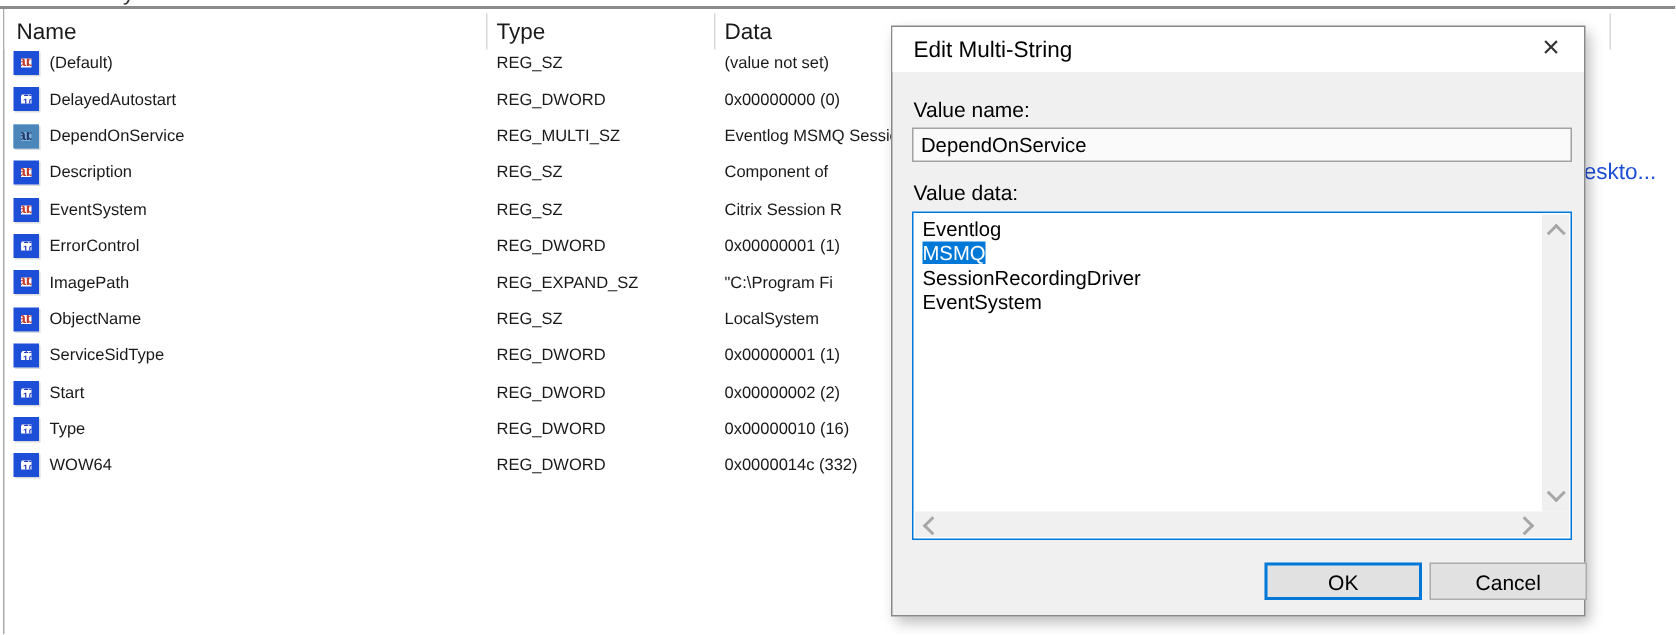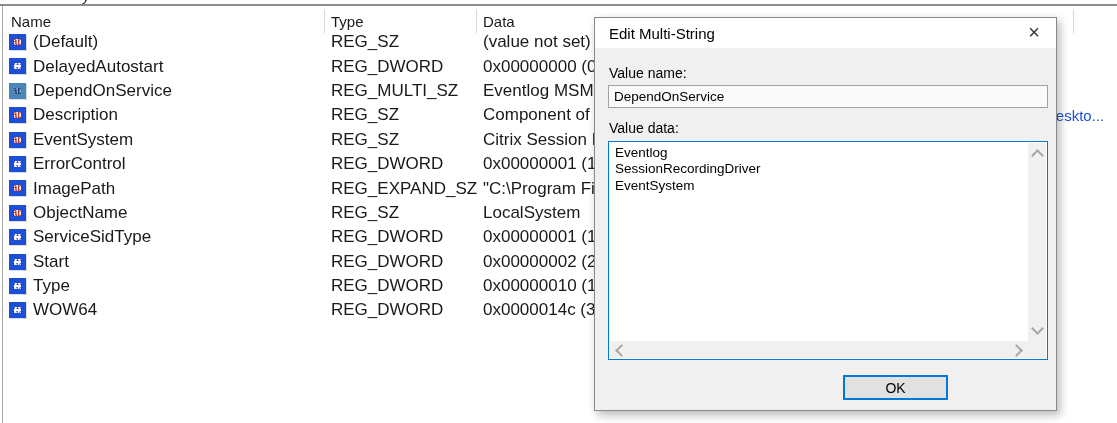--- a/index.html
+++ b/index.html
@@ -16,21 +16,21 @@
             border-left:1px solid #ababab;box-sizing:border-box;}
   .lheader{position:absolute;left:0;top:0;right:0;height:27px;background:#fff;}
   .hlabel{position:absolute;top:7px;font-size:15px;color:#1a1a1a;white-space:nowrap;}
   .hlabel.c0{left:8px;}.hlabel.c1{left:328px;}.hlabel.c2{left:480px;}
   .hsep{position:absolute;top:3px;height:24px;width:1px;background:#d8d8d8;}
   .hsep.s0{left:321px;}.hsep.s1{left:473px;}.hsep.s2{left:1070px;}
 
   .lrows{position:absolute;left:0;top:24px;right:0;}
   .lrow{position:relative;height:24.4px;}
   .lrow .cell{position:absolute;top:50%;transform:translateY(-50%);white-space:nowrap;
-              font-size:17px;color:#191919;}
+              font-size:11px;color:#191919;}
   .cname{left:30px;} .ctype{left:328px;} .cdata{left:480px;}
   .coverflow{position:absolute;left:1042px;top:50%;transform:translateY(-50%);
              font-size:15px;color:#1d4ed8;white-space:nowrap;}
 
   .vicon{position:absolute;left:6px;top:4px;width:17px;height:16px;background:#fff;
          border:5px solid #1d4ed8;box-shadow:1px 1px 0 #dcdcdc;box-sizing:border-box;
          display:flex;flex-direction:column;align-items:center;justify-content:center;overflow:hidden;}
   .vicon.str .il1{font-size:10px;line-height:10px;font-weight:bold;color:var(--str-icon,#c0392b);}
   .vicon.dword .il1,.vicon.dword .il2{font-size:6px;line-height:6px;font-weight:bold;
          letter-spacing:.5px;color:var(--dword-icon,#2a3cc4);}
@@ -207,30 +207,32 @@
       <span class="dclose">×</span>
     </div>
 
     <div class="dlabel lab1">Value name:</div>
     <div class="vname-box">DependOnService</div>
 
     <div class="dlabel lab2">Value data:</div>
     <div class="vdata-box">
       <div class="ta-text">
           <div class="ms-line"><span>Eventlog</span></div>
+          <div class="ms-line"><span class="hl">MSMQ</span></div>
           <div class="ms-line"><span>SessionRecordingDriver</span></div>
           <div class="ms-line"><span>EventSystem</span></div>
         </div>
       <div class="vscroll">
         <span class="chev up"></span>
         <span class="chev down"></span>
       </div>
       <div class="hscroll">
         <span class="chev lf"></span>
         <span class="chev rt"></span>
       </div>
       <div class="scorner"></div>
     </div>
 
     <div class="dbtn btn-ok">OK</div>
+    <div class="dbtn btn-cancel">Cancel</div>
   </div>
 
 </div>
 
 </body></html>

